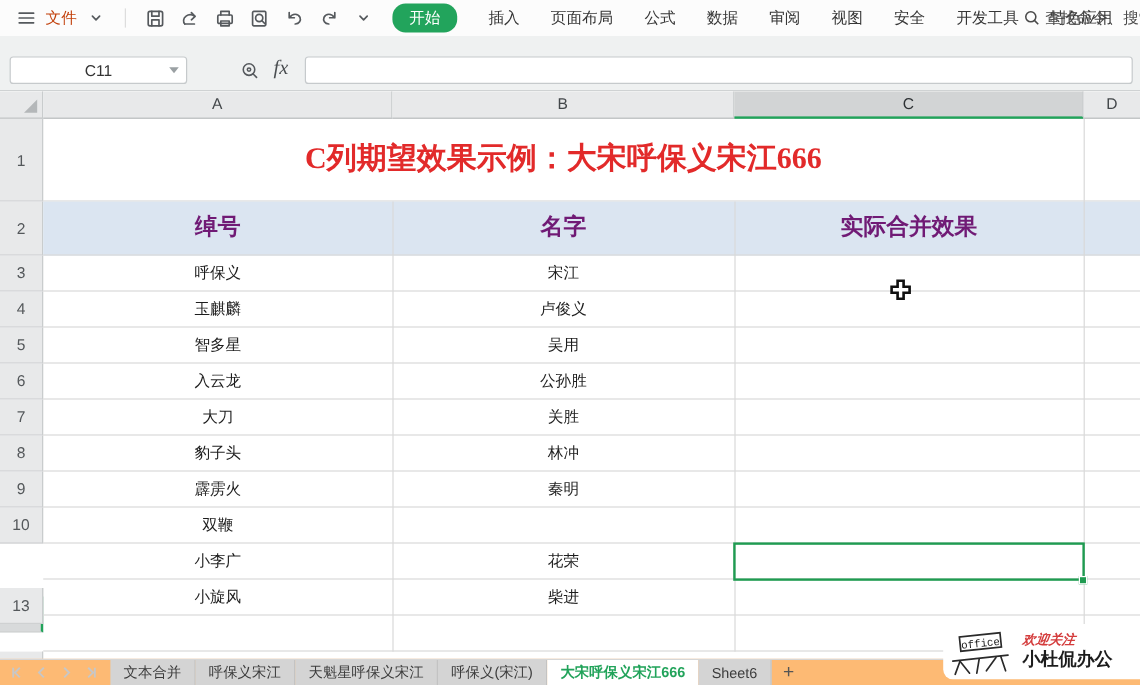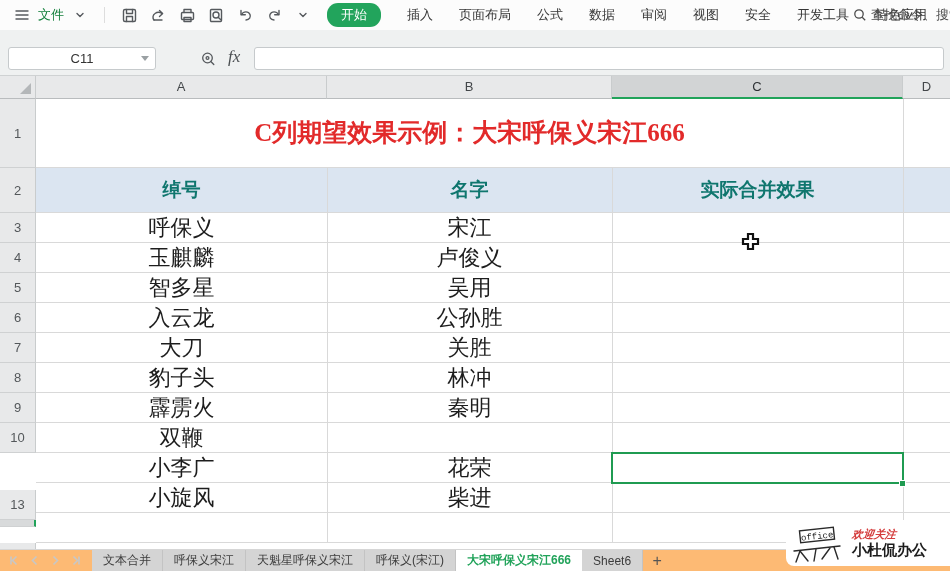--- a/index.html
+++ b/index.html
@@ -2,21 +2,21 @@
 <html><head>
 <meta charset="utf-8">
 <style>
   * { margin:0; padding:0; box-sizing:border-box; }
   html,body { width:950px; height:571px; overflow:hidden; }
   body { position:relative; font-family:"Liberation Sans", sans-serif; background:#fff; color:#333; }
 
   
   .menubar { position:absolute; left:0; top:0; width:950px; height:30px; background:#fcfcfc; display:flex; align-items:center; }
   .menu-left { display:flex; align-items:center; gap:6px; padding-left:12px; }
-  .file-label { font-size:13px; color:#15803d; }
+  .file-label { font-size:13px; color:#c2410c; }
   .vdiv { width:1px; height:16px; background:#ddd; margin:0 8px; }
   .qat { display:flex; align-items:center; gap:9px; }
   .icon-btn { width:20px; height:20px; display:flex; align-items:center; justify-content:center; cursor:pointer; }
   .icon-btn svg { stroke:#55595d; fill:none; stroke-width:1.4; stroke-linecap:round; stroke-linejoin:round; }
   .menu-tabs { display:flex; align-items:center; gap:26px; margin-left:14px; }
   .menu-tab { font-size:13px; color:#363636; white-space:nowrap; cursor:pointer; }
   .menu-tab.active { background:#22a45c; color:#fff; border-radius:11px; padding:3px 14px; }
   .menu-search { position:absolute; left:853px; top:0; width:97px; height:30px; display:flex; align-items:center; gap:4px; overflow:hidden; color:#4a4a4a; font-size:13px; white-space:nowrap; }
 
   
@@ -37,22 +37,22 @@
   .rowhead { position:absolute; left:0; width:36px; background:#e8e9ea; border-right:1px solid #c9cccd; border-bottom:1px solid #cfd1d2; text-align:center; font-size:13px; color:#54585b; display:flex; align-items:center; justify-content:center; cursor:pointer; }
   .rowhead.selected { background:#d8dadb; border-right:2px solid #21a35a;margin-top:44px; }
 
   
   .grid-clip { position:absolute; left:0; top:76px; width:950px; height:473px; overflow:hidden; background:#fff; }
   .cellrow { position:absolute; left:36px; width:914px; border-bottom:1px solid #d9d9d9; }
   .vline { position:absolute; width:1px; background:#d9d9d9; }
   .cell { position:absolute; top:0; bottom:0; text-align:center; font-family:"Liberation Serif", serif; color:#1d1d1d; cursor:cell; }
   .title-cell { font-size:25px; font-weight:bold; color:#e22a2a; }
   .hdr2 { background:#dbe5f1; }
-  .hdr2 .cell { font-size:19px; font-weight:bold; color:#0f766e; }
-  .data .cell { font-size:22px; }
+  .hdr2 .cell { font-size:19px; font-weight:bold; color:#701a75; }
+  .data .cell { font-size:13px; }
   .selection { position:absolute; left:611px; top:452px; width:293px; height:32px; border:2px solid #1f9b51; background:transparent; }
   .fill-handle { position:absolute; left:899px; top:480px; width:7px; height:7px; background:#1f9b51; border:1px solid #fff; }
 
   
   .cursor { position:absolute; left:741px; top:232px; pointer-events:none; z-index:30; }
 
   
   .tabbar { position:absolute; left:0; top:549px; width:950px; height:22px; background:#fdba74; border-top:1px solid #d6d6d6; display:flex; align-items:stretch; z-index:20; }
   .tab-nav { display:flex; align-items:center; gap:10px; padding:0 10px 0 8px; }
   .tab-nav svg { stroke:#c7c7c7; fill:none; stroke-width:1.6; }

